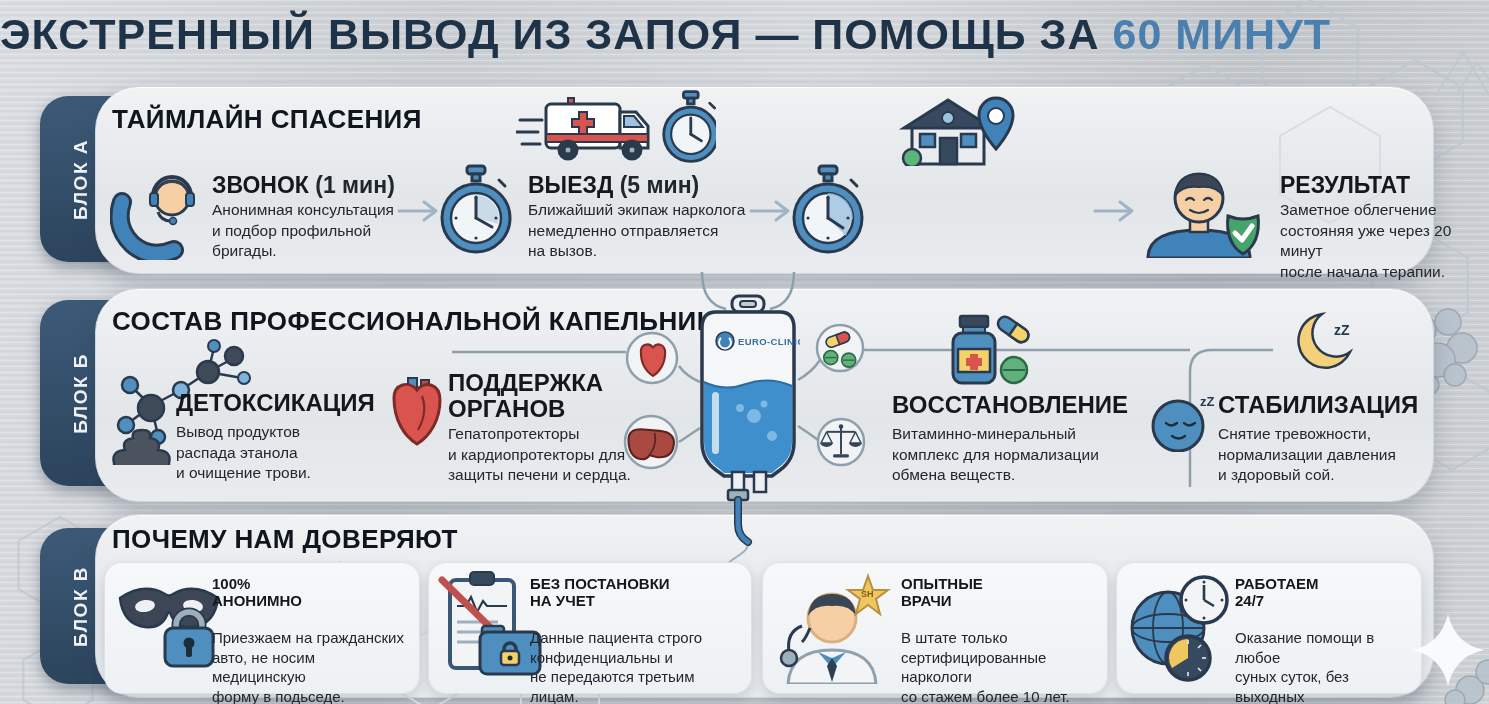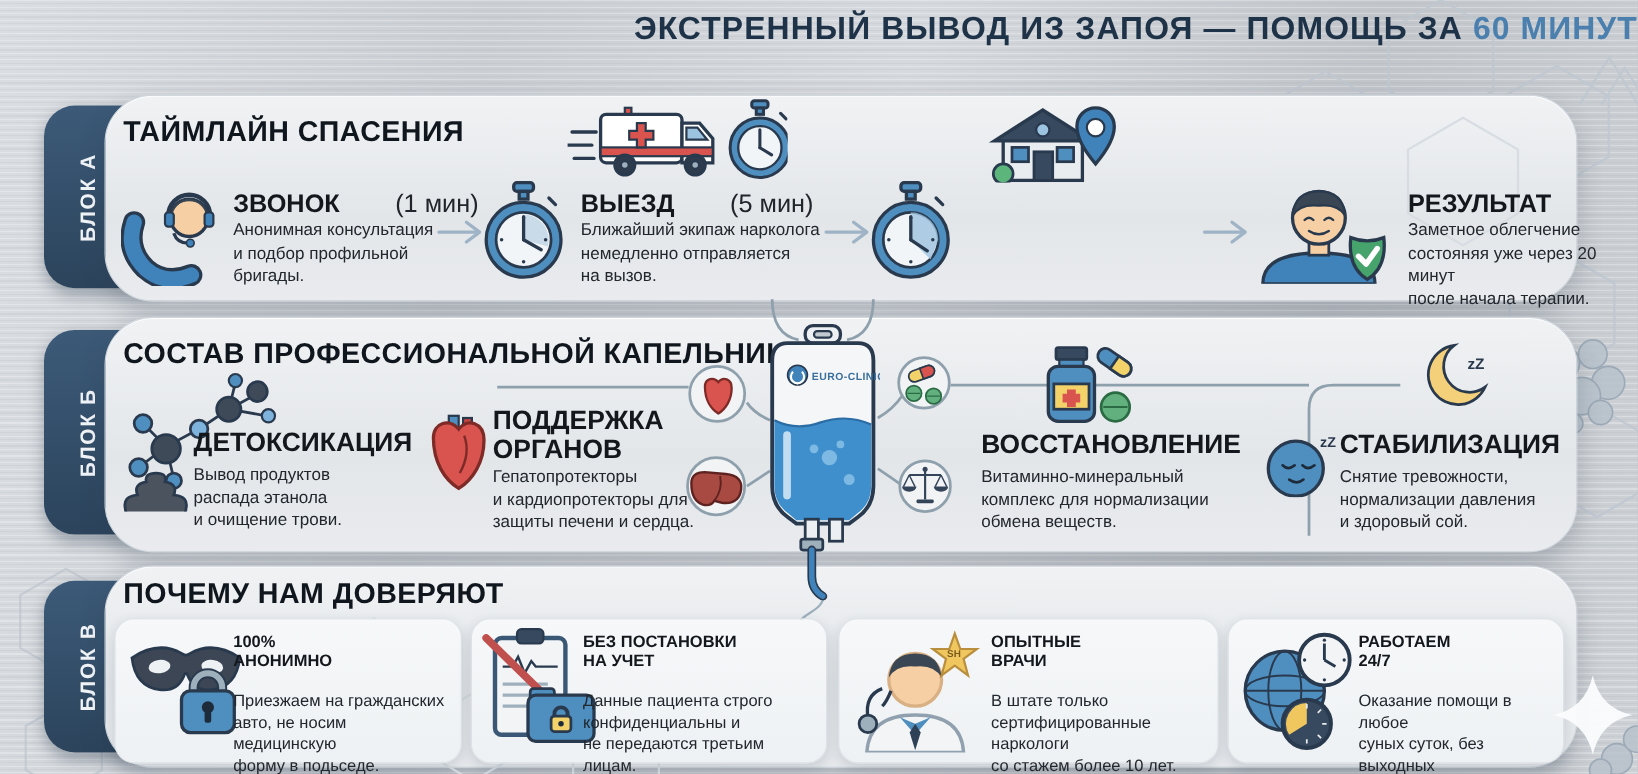--- a/index.html
+++ b/index.html
@@ -13,25 +13,25 @@
   .tab{z-index:2;background:linear-gradient(180deg,#3c5a78,#2c445c);border-radius:28px;
     box-shadow:0 6px 14px rgba(30,45,65,.35);display:flex;align-items:center;justify-content:center;}
   .tab span{writing-mode:vertical-rl;transform:rotate(180deg);color:#f2f5f8;font-weight:bold;
     font-size:19px;letter-spacing:1.5px;}
   .panel{z-index:3;background:linear-gradient(180deg,#f0f2f4,#e3e6e9 60%,#e9ebee);
     border:1px solid #cfd6dc;border-radius:44px;
     box-shadow:0 10px 22px rgba(40,55,75,.22), inset 0 1px 0 rgba(255,255,255,.8);}
   .mid-deco{z-index:4;pointer-events:none;}
   .content{z-index:5;}
   .sec-heading{font-size:26px;font-weight:bold;color:#10161d;letter-spacing:.4px;}
-  .main-title{width:100%;text-align:right;font-size:29px;font-weight:800;letter-spacing:1px;
+  .main-title{width:100%;text-align:left;font-size:43px;font-weight:800;letter-spacing:1px;
     color:#1e3248;z-index:5;}
   .main-title .accent{color:#4a7fae;}
   .step-title{font-size:23px;font-weight:bold;color:#14181d;white-space:nowrap;}
-  .step-title .time{font-weight:400;color:#20262c;margin-left:44px;}
+  .step-title .time{font-weight:700;color:#20262c;}
   .desc{font-size:15.5px;line-height:1.33;color:#22272d;white-space:pre-line;}
   .b-title{font-size:24px;font-weight:bold;color:#14181d;line-height:1.08;white-space:pre-line;}
   .card{z-index:5;position:absolute;background:linear-gradient(180deg,#f6f8fa,#eef1f3);
     border:1px solid #dde2e7;border-radius:18px;box-shadow:0 5px 12px rgba(40,55,75,.16);}
   .card-title{font-size:15px;font-weight:bold;color:#14181d;line-height:1.12;white-space:pre-line;}
   .card-desc{font-size:15px;line-height:1.3;color:#22272d;white-space:pre-line;}
 </style>
 </head>
 <body>
 

